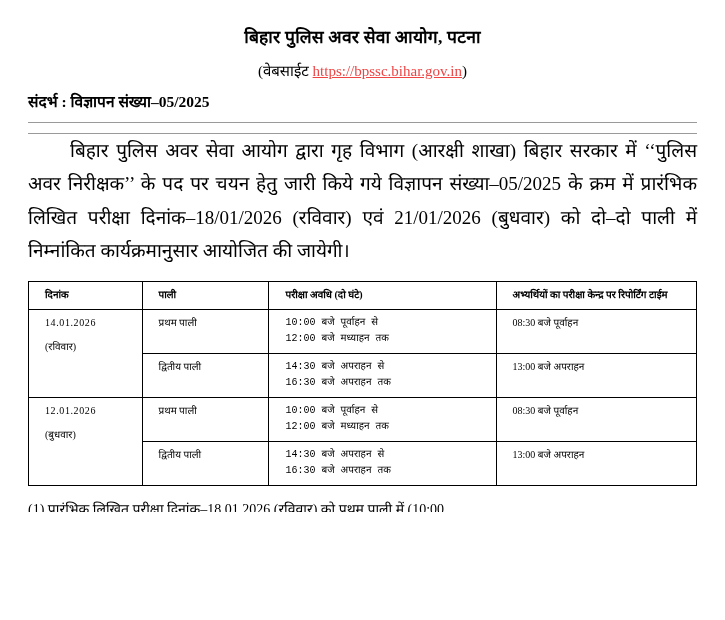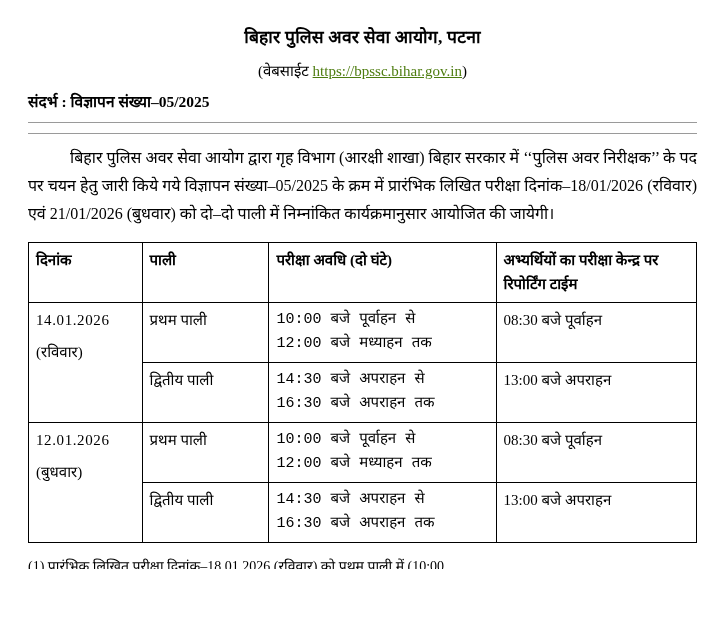--- a/index.html
+++ b/index.html
@@ -27,21 +27,21 @@
     font-size: 17.5px;
     letter-spacing: 0.2px;
     margin-top: 6px;
   }
   .website-line {
     text-align: center;
     font-size: 15px;
     margin-top: 12px;
   }
   .website-line a {
-    color: #4d7c0f;
+    color: #ef4444;
     text-decoration: underline;
   }
   .ref-line {
     font-weight: bold;
     font-size: 15.5px;
     margin-top: 10px;
   }
   .rule {
     border: none;
     border-top: 1px solid #9a9a9a;
@@ -50,38 +50,37 @@
   .subject {
     text-align: center;
     font-weight: bold;
     font-size: 15.5px;
     line-height: 1.65;
     margin-top: 10px;
     margin-bottom: 10px;
     padding: 0 6px;
   }
   .body-para {
-    font-size: 16px;
+    font-size: 19px;
     line-height: 1.75;
     text-align: justify;
     text-justify: inter-word;
-    margin-top: 10px;
     text-indent: 42px;
   }
   table.schedule {
     border-collapse: collapse;
     width: 100%;
     margin-top: 14px;
     table-layout: fixed;
   }
   table.schedule td, table.schedule th {
     border: 1px solid #000000;
     vertical-align: top;
-    padding: 5px 7px 6px 7px;
-    font-size: 15px;
+    padding: 5px 7px 6px 16px;
+    font-size: 10px;
     line-height: 1.6;
     text-align: left;
     font-weight: normal;
   }
   table.schedule th {
     font-weight: bold;
   }
   .col-date { width: 17%; }
   .col-shift { width: 19%; }
   .col-duration { width: 34%; }

